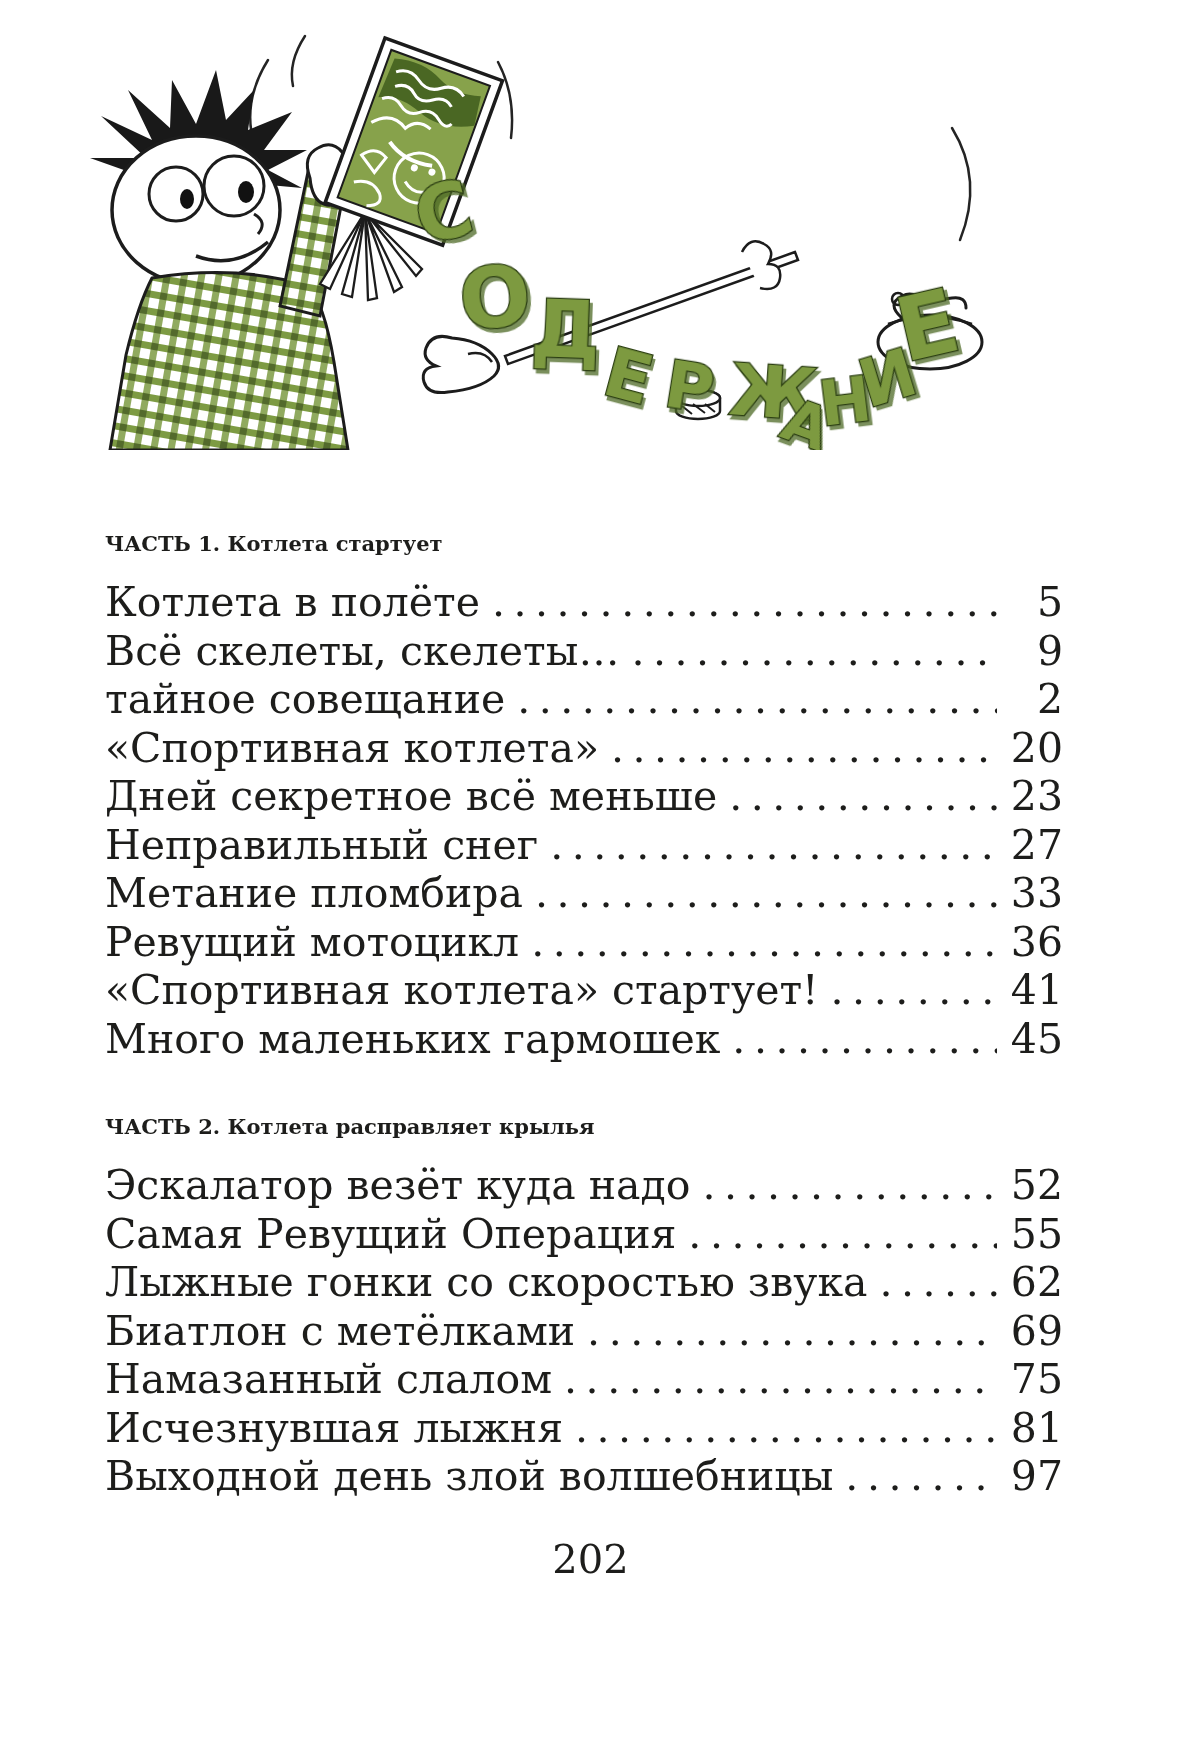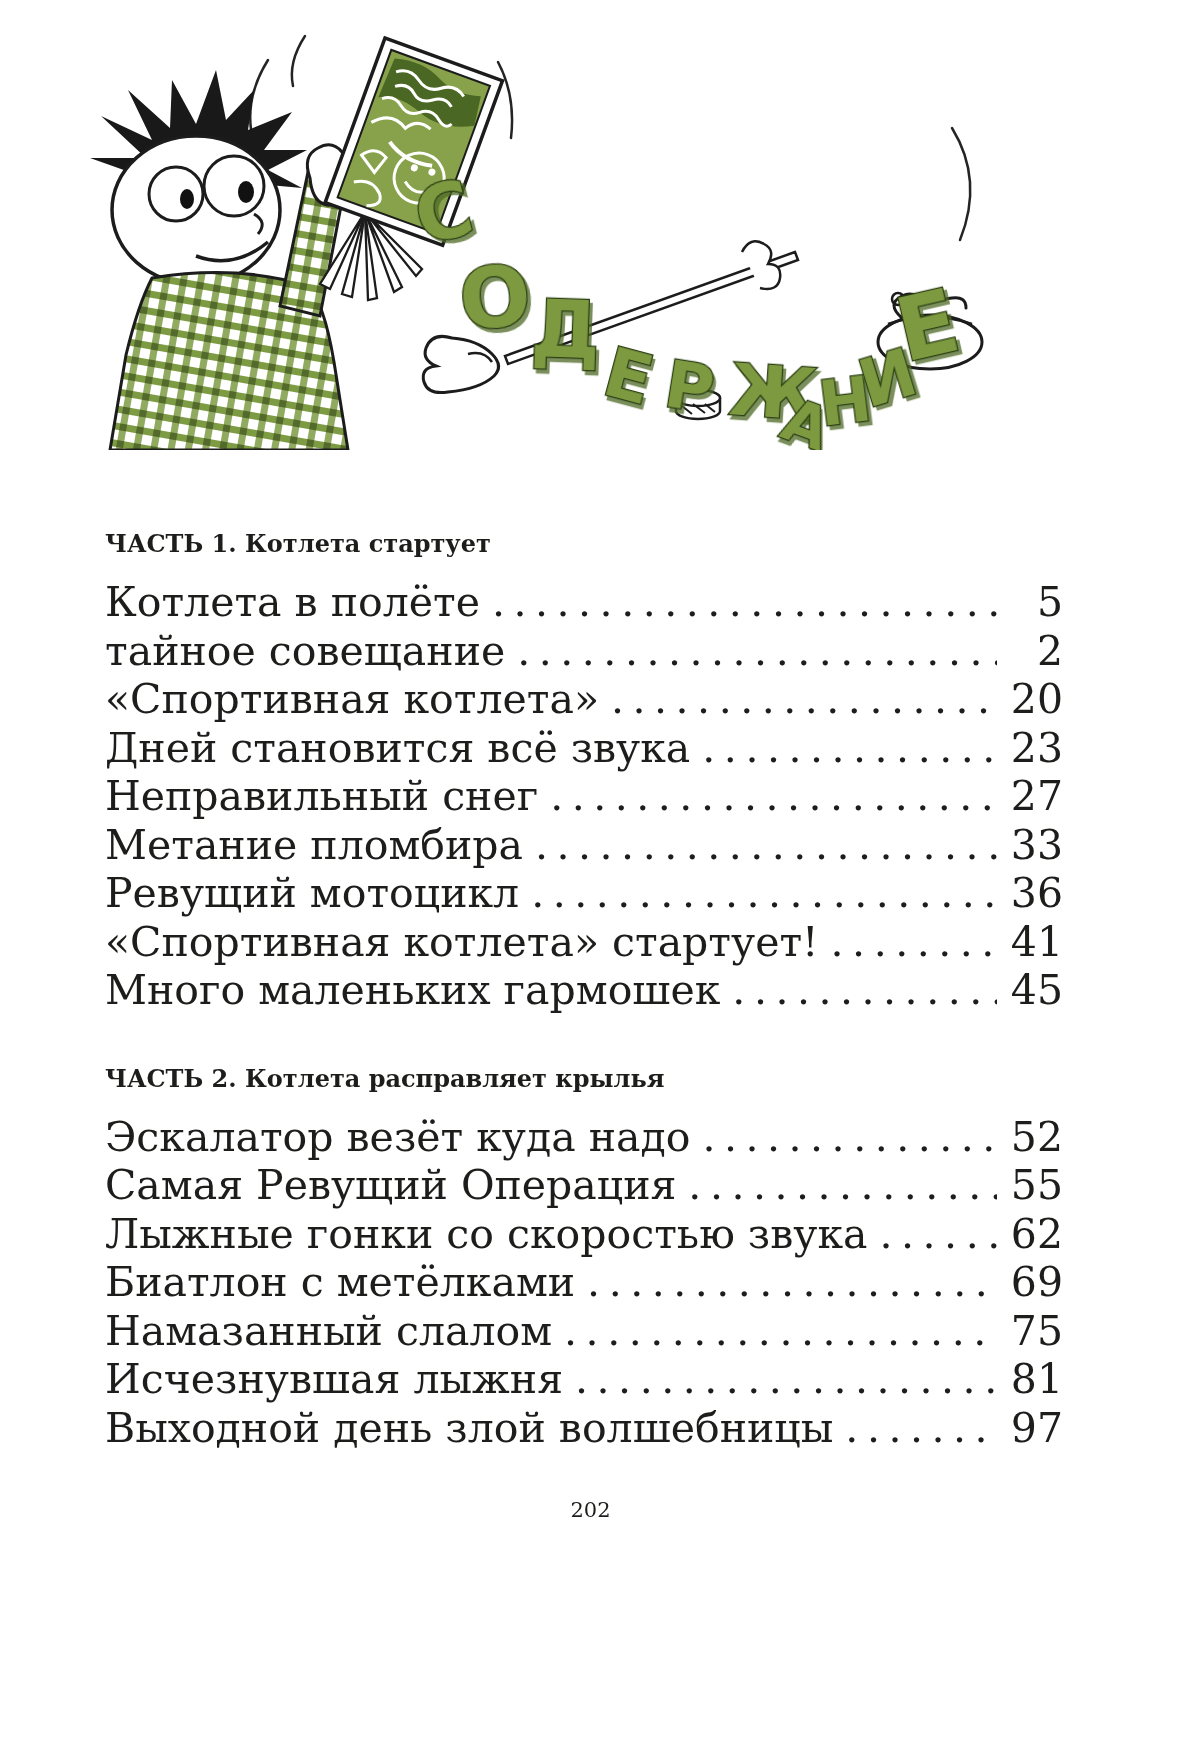--- a/index.html
+++ b/index.html
@@ -18,21 +18,21 @@
     font-family:"DejaVu Sans","Liberation Sans",sans-serif;
     font-weight:bold;
     fill:#7d9a40;
     stroke:#2c3f13;
     stroke-width:2.5px;
     paint-order:stroke;
     filter:drop-shadow(3px 4px 0 rgba(78,106,38,0.75));
   }
   .content{margin:0 118px 0 105px;}
   .toc-section h2{
-    font-size:24px;
+    font-size:21px;
     line-height:40px;
     font-weight:bold;
     margin:44px 0 14px 0;
   }
   .toc-section:first-child h2{margin-top:74px;}
   .toc-entry{font-size:41px;line-height:48.5px;}
   .toc-row{display:flex;align-items:baseline;}
   .toc-row .title{white-space:nowrap;}
   .leader{
     flex:1 1 auto;
@@ -46,21 +46,21 @@
     letter-spacing:8.5px;
   }
   .pg{
     flex:0 0 auto;
     min-width:62px;
     text-align:right;
     padding-left:4px;
   }
   .folio{
     text-align:center;
-    font-size:21px;
+    font-size:40px;
     line-height:36px;
     margin-top:40px;
   }
 </style>
 </head>
 <body>
 
 <div class="page">
 
   <div class="illustration">
@@ -170,35 +170,42 @@
         <h2>ЧАСТЬ 1. Котлета стартует</h2>
         <div class="toc-entry">
           <div class="toc-row">
             <span class="title">Котлета в полёте</span>
             <span class="leader"></span>
             <span class="pg">5</span>
           </div>
         </div>
         <div class="toc-entry">
           <div class="toc-row">
+            <span class="title">Всё скелеты, скелеты…</span>
+            <span class="leader"></span>
+            <span class="pg">9</span>
+          </div>
+        </div>
+        <div class="toc-entry">
+          <div class="toc-row">
             <span class="title">тайное совещание</span>
             <span class="leader"></span>
             <span class="pg">2</span>
           </div>
         </div>
         <div class="toc-entry">
           <div class="toc-row">
             <span class="title">«Спортивная котлета»</span>
             <span class="leader"></span>
             <span class="pg">20</span>
           </div>
         </div>
         <div class="toc-entry">
           <div class="toc-row">
-            <span class="title">Дней становится всё звука</span>
+            <span class="title">Дней секретное всё меньше</span>
             <span class="leader"></span>
             <span class="pg">23</span>
           </div>
         </div>
         <div class="toc-entry">
           <div class="toc-row">
             <span class="title">Неправильный снег</span>
             <span class="leader"></span>
             <span class="pg">27</span>
           </div>

